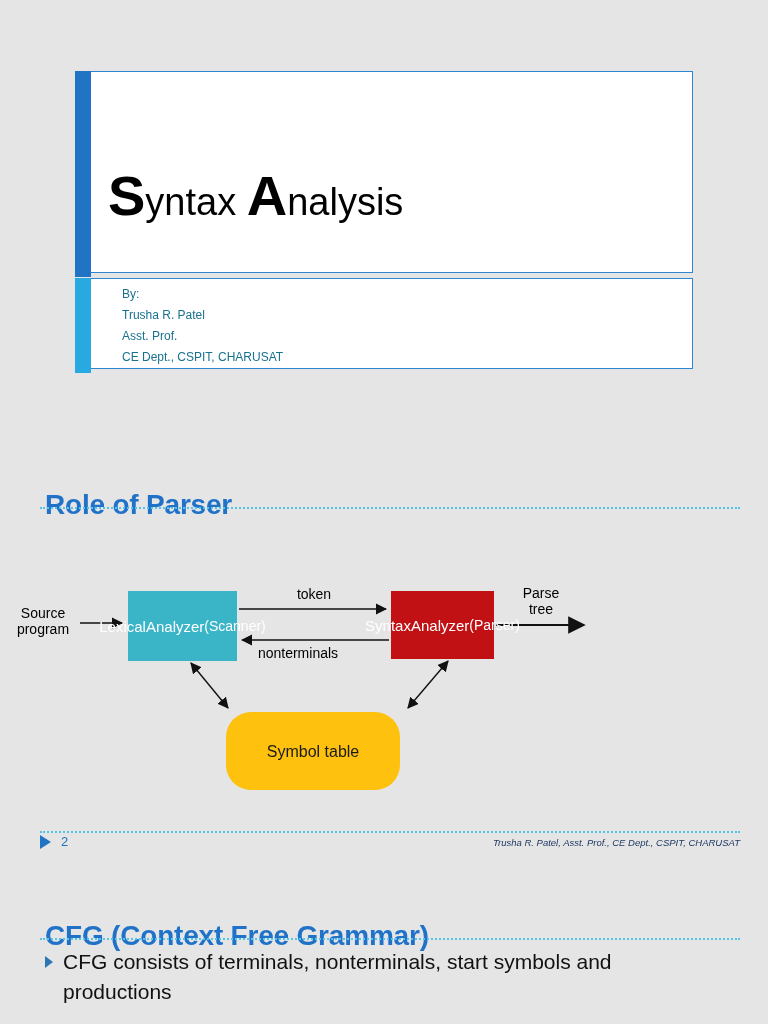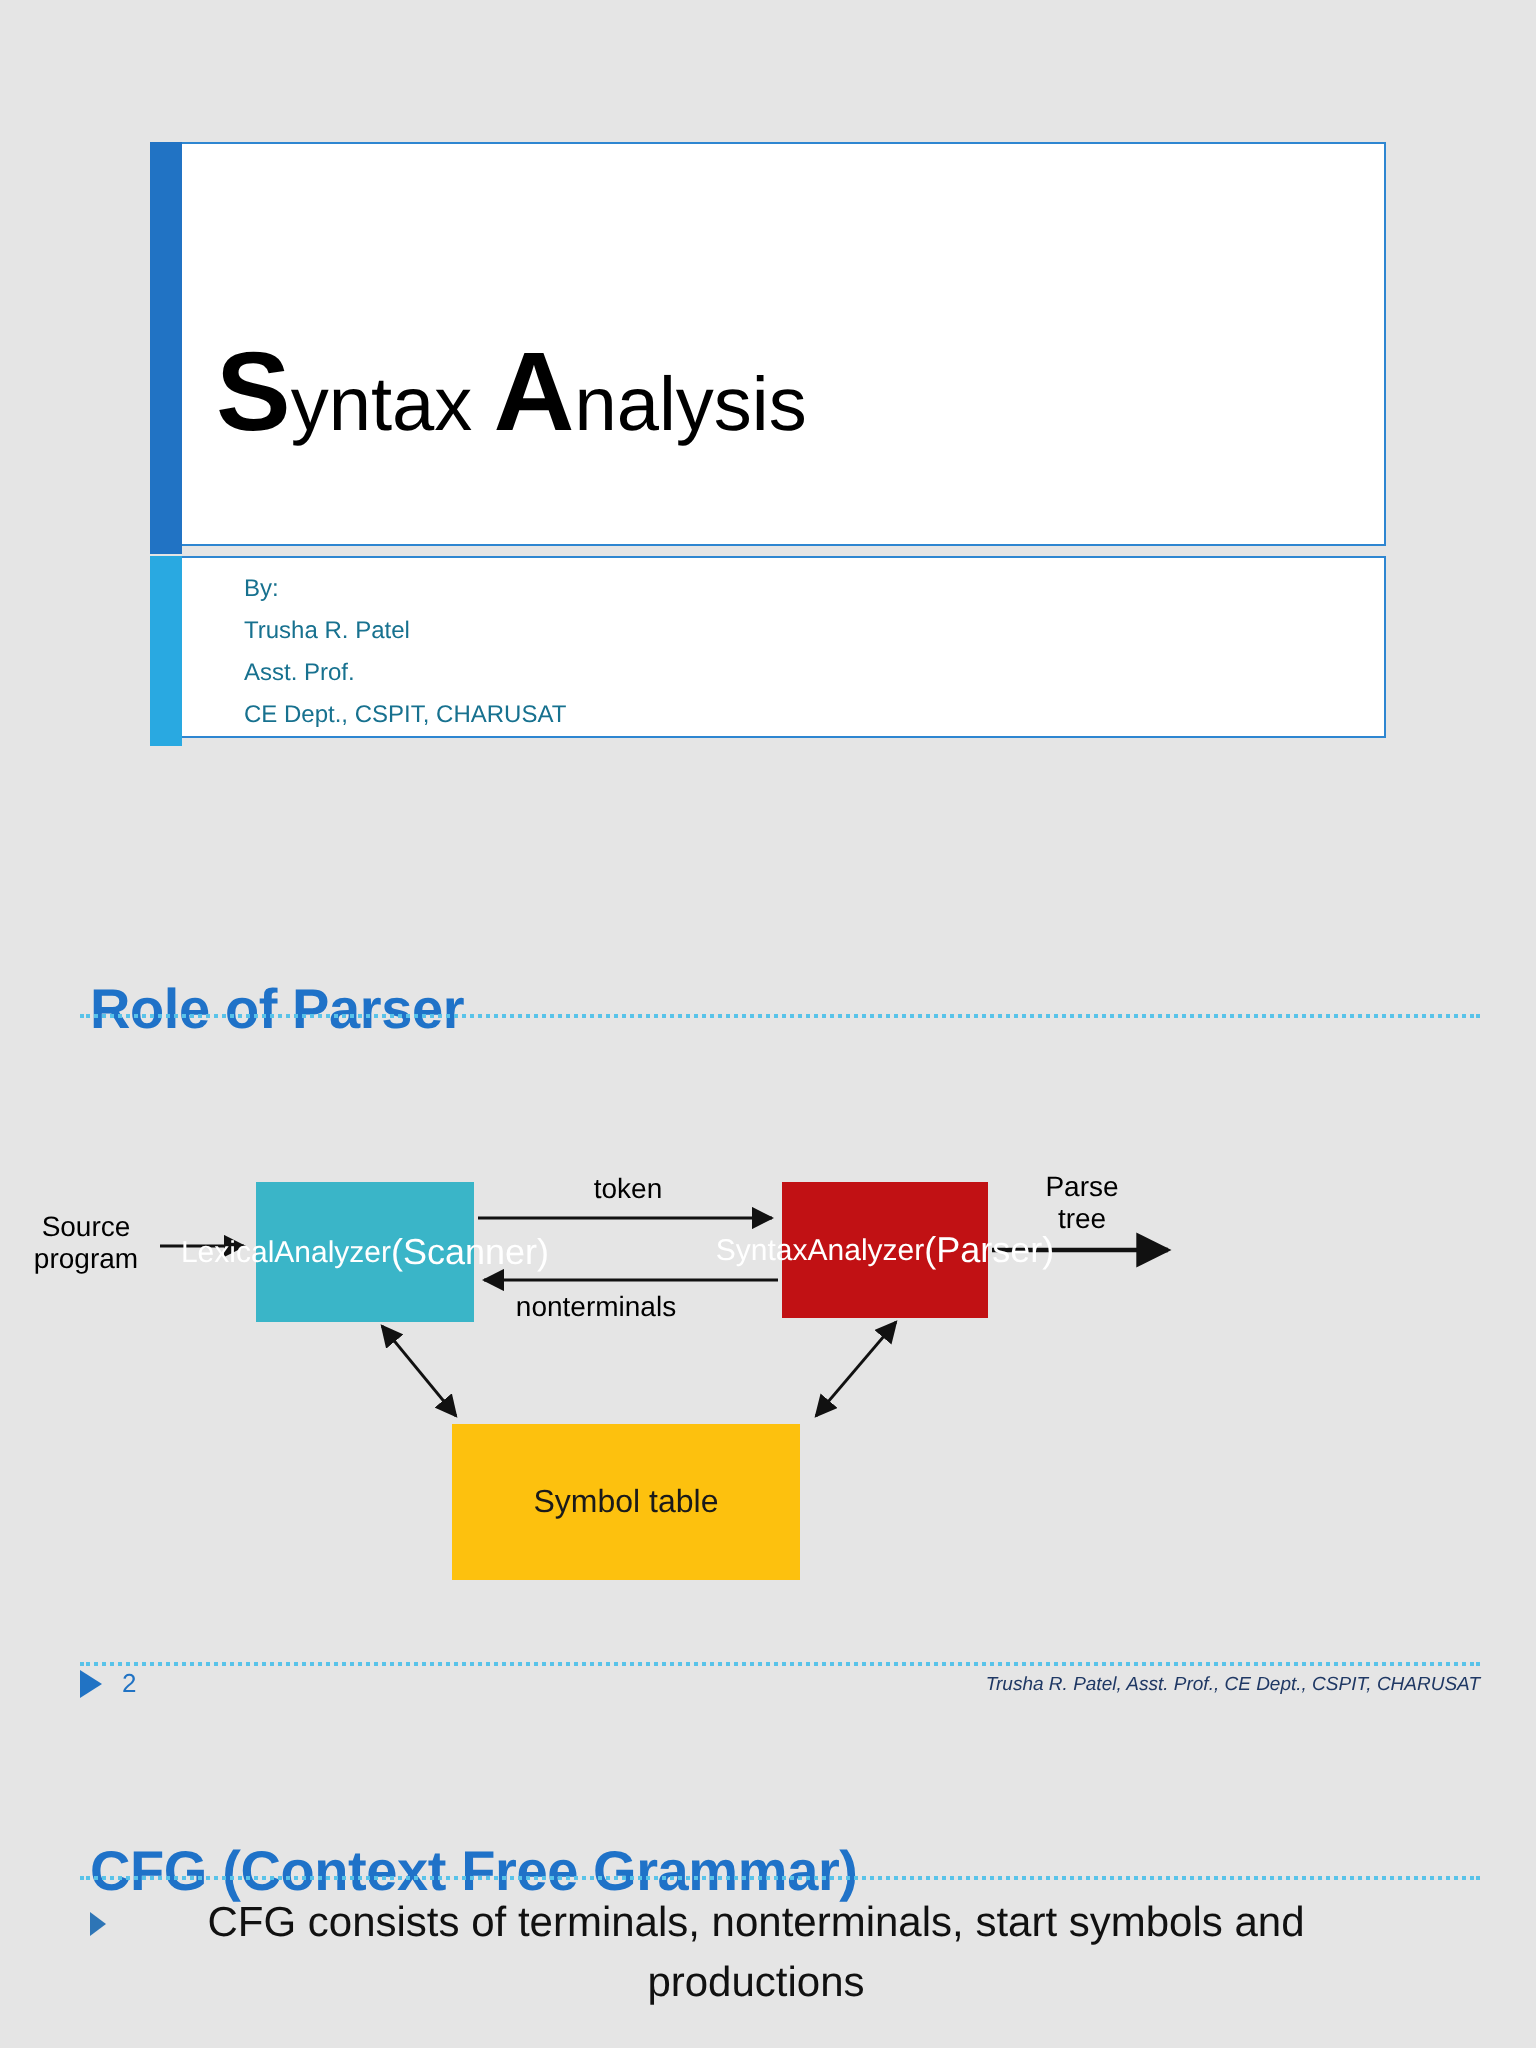--- a/index.html
+++ b/index.html
@@ -21,21 +21,21 @@
   .section-heading{position:absolute;left:45px;font-size:28px;font-weight:700;
                    letter-spacing:-0.2px;white-space:nowrap;}
   .dotted-rule{position:absolute;left:40px;right:28px;border-top:2px dotted;}
 
   
   .diagram{position:absolute;left:0;top:555px;width:768px;height:250px;}
   .diagram svg{position:absolute;left:0;top:0;}
   .dbox{position:absolute;display:flex;flex-direction:row;align-items:center;
         justify-content:center;color:#fff;text-align:center;}
   .dbox .bl{font-size:15px;line-height:17px;}
-  .dbox .bl.small{font-size:18px;line-height:16px;}
+  .dbox .bl.small{font-size:14px;line-height:16px;}
   .dlabel{position:absolute;text-align:center;color:#000;font-size:14px;line-height:16px;}
   .box-lexical{left:128px;top:36px;width:109px;height:70px;}
   .box-syntax{left:391px;top:36px;width:103px;height:68px;}
   .box-rest{left:590px;top:36px;width:103px;height:68px;}
   .box-symbol{left:226px;top:157px;width:174px;height:78px;color:#000;}
   .box-symbol .bl{font-size:16px;color:#1a1a1a;}
   .lbl-source{left:4px;top:50px;width:78px;}
   .lbl-token{left:239px;top:31px;width:150px;}
   .lbl-getnext{left:227px;top:90px;width:142px;}
   .lbl-parse{left:498px;top:30px;width:86px;}
@@ -45,21 +45,21 @@
   .play-tri{position:absolute;left:40px;top:835px;width:0;height:0;
             border-top:7px solid transparent;border-bottom:7px solid transparent;
             border-left:11px solid #2c8fd0;}
   .page-num{position:absolute;left:61px;top:834px;font-size:13px;}
   .credit{position:absolute;right:28px;top:837px;font-size:9.5px;font-style:italic;
           white-space:nowrap;}
 
   
   .cfg-heading{top:897px;}
   .cfg-rule{top:938px;}
-  .bullet-row{position:absolute;left:45px;top:947px;width:660px;display:flex;text-align:center;}
+  .bullet-row{position:absolute;left:45px;top:947px;width:660px;display:flex;}
   .bullet-tri{flex:0 0 auto;width:0;height:0;margin-top:9px;
               border-top:6px solid transparent;border-bottom:6px solid transparent;
               border-left:8px solid #2e75b6;}
   .bullet-text{margin-left:10px;width:630px;font-size:21px;line-height:30px;color:#111;}
 </style>
 </head>
 <body>
 
 <div class="page">
 
@@ -118,21 +118,21 @@
         <div class="bl">Analyzer</div>
         <div class="bl small">(Parser)</div>
       </div>
 
       <div class="dlabel lbl-parse">
         <div>Parse</div>
         <div>tree</div>
       </div>
 
 
-      <div class="dbox box-symbol" style="background-color: rgb(253, 193, 14);">
+      <div class="dbox box-symbol" style="background-color: rgb(253, 193, 14); border-radius: 25px;">
         <div class="bl">Symbol table</div>
       </div>
     </div>
 
     <div class="dotted-rule footer-rule" style="border-top-color: rgb(88, 195, 233);"></div>
     <div class="play-tri" style="border-left-color: rgb(33, 115, 196);"></div>
     <div class="page-num" style="color: rgb(33, 115, 196);">2</div>
     <div class="credit" style="color: rgb(31, 56, 100);">Trusha R. Patel, Asst. Prof., CE Dept., CSPIT, CHARUSAT</div>
   </section>
 

